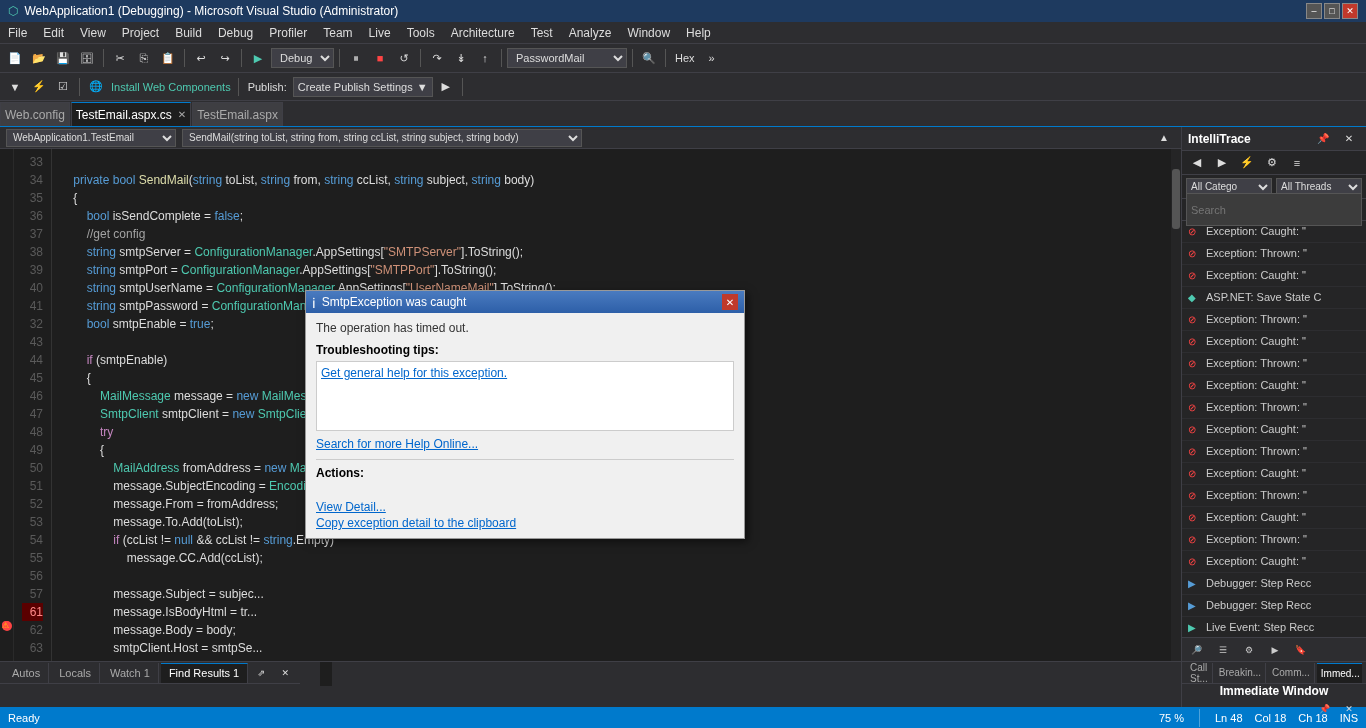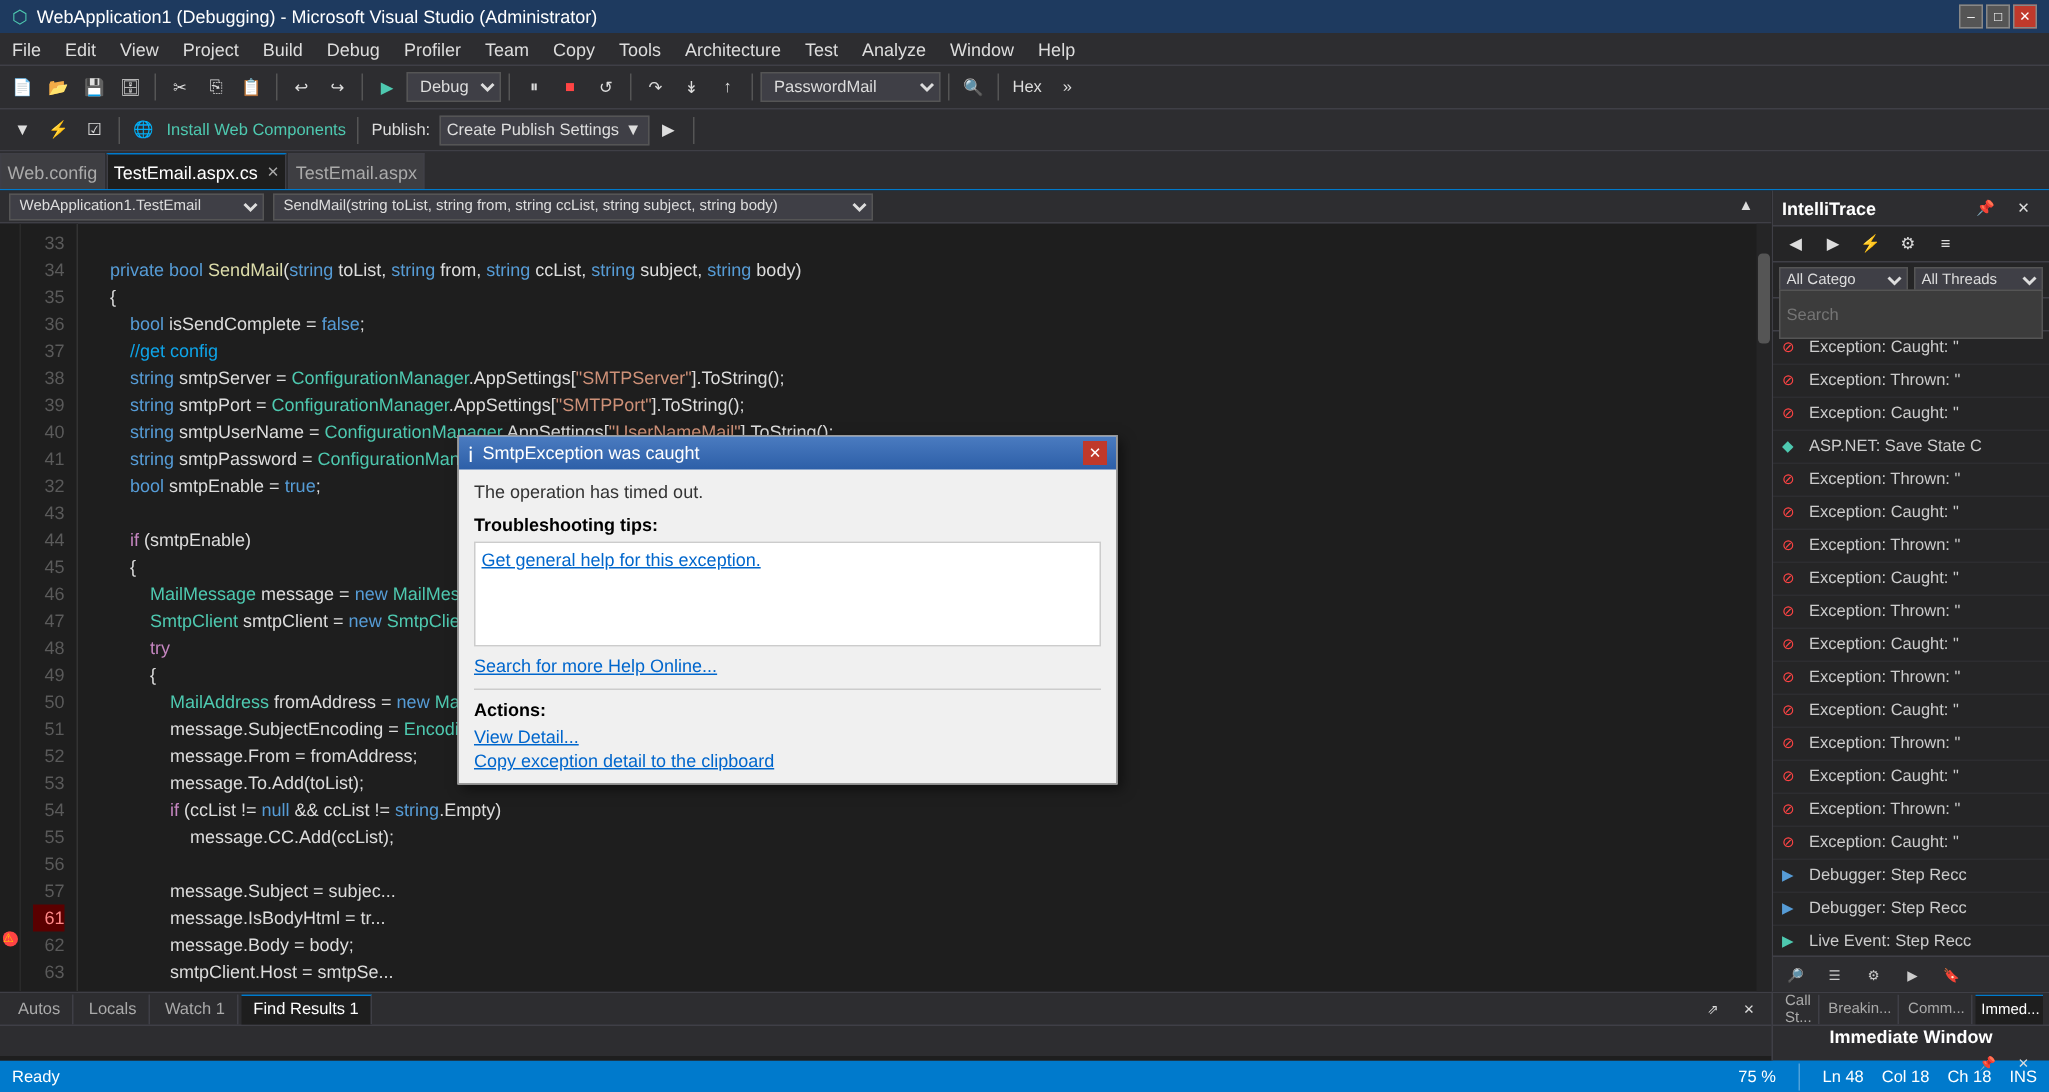--- a/index.html
+++ b/index.html
@@ -42,21 +42,21 @@
     #code-area { display: flex; height: calc(100% - 22px); overflow: hidden; font-family: 'Consolas', monospace; font-size: 12px; }
     #line-numbers { background: #1e1e1e; padding: 4px 8px; color: #5a5a5a; text-align: right; border-right: 1px solid #333; min-width: 38px; line-height: 18px; overflow: hidden; }
     #code-content { flex: 1; padding: 4px 8px; line-height: 18px; color: #ddd; overflow: hidden; white-space: pre; position: relative; }
     #editor-scrollbar { width: 10px; background: #252526; }
     #editor-scrollbar-thumb { width: 8px; height: 60px; background: #555; margin: 20px 1px; border-radius: 3px; }
     
     .kw { color: #569cd6; }
     .kw2 { color: #c586c0; }
     .type { color: #4ec9b0; }
     .str { color: #ce9178; }
-    .cm { color: #0ea5e9; }
+    .cm { color: #a3a3a3; }
     .method { color: #dcdcaa; }
 
     
     #intellitrace { width: 185px; background: #252526; border-left: 1px solid #3f3f46; display: flex; flex-direction: column; }
     #it-header { background: #2d2d30; height: 24px; display: flex; align-items: center; justify-content: space-between; padding: 0 6px; border-bottom: 1px solid #3f3f46; }
     #it-title { font-size: 12px; color: #fff; font-weight: bold; }
     #it-controls { display: flex; gap: 3px; }
     #it-toolbar { height: 24px; display: flex; align-items: center; padding: 0 4px; gap: 3px; border-bottom: 1px solid #3f3f46; }
     #it-filters { height: 24px; display: flex; align-items: center; padding: 2px 4px; gap: 4px; border-bottom: 1px solid #3f3f46; }
     .it-filter-combo { background: #3f3f46; border: 1px solid #555; color: #ddd; font-size: 10px; height: 18px; flex: 1; }
@@ -75,21 +75,21 @@
     #exc-titlebar { background: linear-gradient(to bottom, #4a7bc0, #2d5fa8); height: 22px; display: flex; align-items: center; justify-content: space-between; padding: 0 6px; color: #fff; font-size: 12px; }
     #exc-titlebar .exc-icon { font-size: 14px; }
     #exc-close { cursor: pointer; background: #c0392b; border: none; color: #fff; width: 16px; height: 16px; display: flex; align-items: center; justify-content: center; font-size: 10px; }
     #exc-body { padding: 8px 10px; border-radius: 13px; }
     #exc-message { margin-bottom: 8px; color: #333; }
     #exc-tips-header { font-weight: bold; margin-bottom: 4px; }
     #exc-tips-link { color: #0066cc; cursor: pointer; text-decoration: underline; margin-bottom: 8px; display: block; }
     #exc-scrollable { border: 1px solid #ccc; background: #fff; height: 70px; overflow-y: auto; padding: 4px; margin-bottom: 6px; }
     #exc-search-link { color: #0066cc; cursor: pointer; text-decoration: underline; display: block; margin-bottom: 8px; }
     #exc-divider { border: none; border-top: 1px solid #ccc; margin: 6px 0; }
-    #exc-actions-header { font-weight: bold; margin-bottom: 4px; }
+    #exc-actions-header { font-weight: bold; margin-bottom: 20px; }
     #exc-view-detail { color: #0066cc; cursor: pointer; text-decoration: underline; display: block; margin-bottom: 2px; }
     #exc-copy { color: #0066cc; cursor: pointer; text-decoration: underline; display: block; }
 
     
     #status-bar { background: #007acc; height: 22px; display: flex; align-items: center; padding: 0 8px; gap: 12px; color: #fff; font-size: 11px; }
     .status-item { display: flex; align-items: center; gap: 4px; }
 
     
     #bottom-panel { height: 46px; display: flex; border-top: 1px solid #3f3f46; }
     #bottom-left { flex: 1; }
@@ -121,21 +121,21 @@
 
 <div id="menu-bar">
   <div class="menu-item">File</div>
   <div class="menu-item">Edit</div>
   <div class="menu-item">View</div>
   <div class="menu-item">Project</div>
   <div class="menu-item">Build</div>
   <div class="menu-item">Debug</div>
   <div class="menu-item">Profiler</div>
   <div class="menu-item">Team</div>
-  <div class="menu-item">Copy</div>
+  <div class="menu-item">Live</div>
   <div class="menu-item">Tools</div>
   <div class="menu-item">Architecture</div>
   <div class="menu-item">Test</div>
   <div class="menu-item">Analyze</div>
   <div class="menu-item">Window</div>
   <div class="menu-item">Help</div>
 </div>
 
 <div id="toolbars">
 
@@ -422,21 +422,21 @@
       <div class="tb-btn" style="font-size:9px; color:#ccc;">☰</div>
       <div class="tb-btn" style="font-size:9px; color:#ccc;">⚙</div>
       <div class="tb-btn" style="font-size:9px; color:#ccc;">▶</div>
       <div class="tb-btn" style="font-size:9px; color:#ccc;">🔖</div>
     </div>
   </div>
 </div>
 
 <div id="bottom-panel" style="display:flex; height:46px; border-top:1px solid #3f3f46;">
 
-  <div id="bottom-left" style="flex:1; display:flex; flex-direction:column;gap:20px;">
+  <div id="bottom-left" style="flex:1; display:flex; flex-direction:row;gap:20px;">
     <div id="bottom-tabs-bar" style="height:22px; background:#2d2d30; display:flex; align-items:center; gap:2px; padding:0 4px; border-bottom:1px solid #3f3f46; justify-content:space-between;">
       <div style="display:flex; gap:2px; align-items:center;">
         <div class="bt-tab">Autos</div>
         <div class="bt-tab">Locals</div>
         <div class="bt-tab">Watch 1</div>
         <div class="bt-tab active">Find Results 1</div>
       </div>
       <div style="display:flex; gap:2px;">
         <div class="tb-btn" style="font-size:9px;">⇗</div>
         <div class="tb-btn" style="font-size:9px;">✕</div>

